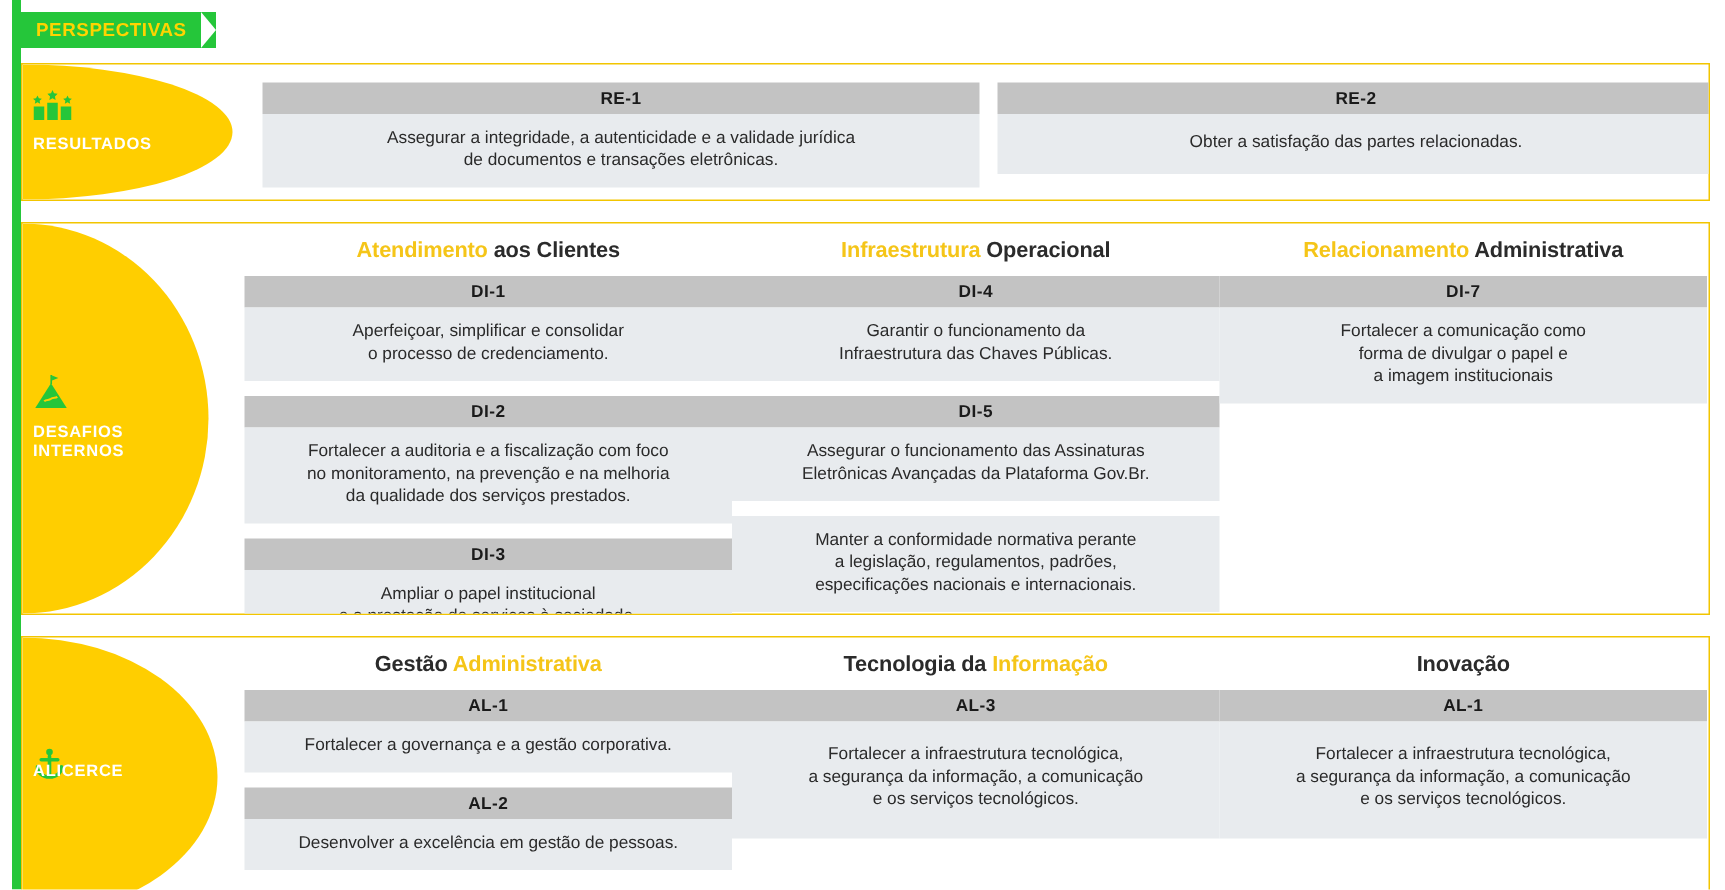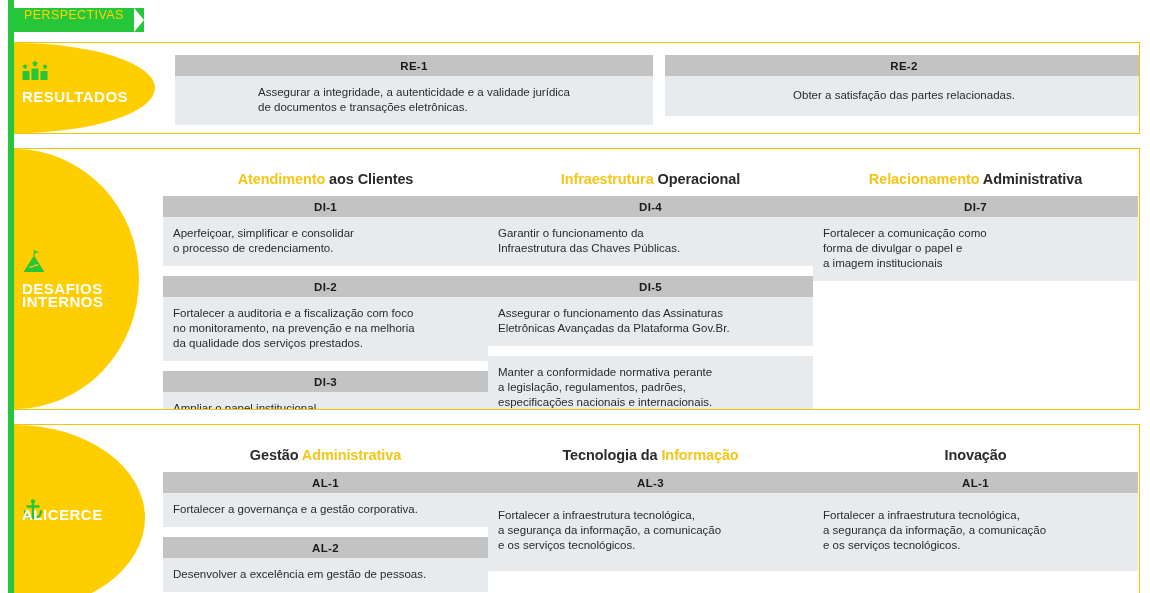--- a/index.html
+++ b/index.html
@@ -14,22 +14,22 @@
   
   .green-rail {
     position: absolute; left: 8px; top: 0; width: 6px; height: 593px;
     background: #25c63a;
   }
 
   
   .persp-tab {
     position: absolute; left: 14px; top: 8px; height: 24px;
     background: #25c63a; color: #ffd400;
-    font-weight: normal; font-size: 12.5px; letter-spacing: .4px;
-    display: flex; align-items: flex-start; padding: 0 20px 0 10px;
+    font-weight: bold; font-size: 12.5px; letter-spacing: .4px;
+    display: flex; align-items: center; padding: 0 20px 0 10px;
   }
   .persp-tab::after {
     content: ""; position: absolute; right: 0; top: 0;
     border-left: 10px solid #ffffff;
     border-top: 12px solid transparent; border-bottom: 12px solid transparent;
   }
 
   
   .panel {
     position: absolute; left: 14px; width: 1126px;
@@ -47,33 +47,33 @@
     background: #ffce00;
     border-top-right-radius: 100% 50%;
     border-bottom-right-radius: 100% 50%;
   }
   #panel-resultados .blob { width: 140px; }
   #panel-desafios   .blob { width: 124px; }
   #panel-alicerce   .blob { width: 130px; }
 
   .persp-label {
     position: absolute; left: 22px; z-index: 3;
-    color: #ffffff; font-weight: bold; font-size: 15px;
+    color: #ffffff; font-weight: bold; font-size: 11px;
     letter-spacing: .5px; line-height: 13px; text-transform: uppercase;
   }
   .persp-icon { position: absolute; left: 22px; z-index: 3; }
   #icon-resultados  { top: 60px; }
   #label-resultados { top: 90px; }
   #icon-desafios    { top: 250px; }
   #label-desafios   { top: 282px; }
   #icon-alicerce    { top: 498px; }
   #label-alicerce   { top: 508px; text-align: center; }
 
   
-  .cols { position: absolute; left: 0; top: 12px; width: 100%; height: 100%; padding-left: 36px; }
+  .cols { position: absolute; left: 0; top: 0; width: 100%; height: 100%; padding-left: 36px; }
   .col { position: absolute; top: 0; }
   .col-1 { left: 148px; width: 325px; }
   .col-2 { left: 473px; width: 325px; }
   .col-3 { left: 798px; width: 325px; }
 
   .col-title {
     text-align: center; font-size: 14.5px; font-weight: bold;
     color: #2b2b2b; margin-top: 10px; margin-bottom: 9px;
     letter-spacing: -.1px;
   }
@@ -81,21 +81,21 @@
 
   
   .card { margin-bottom: 10px; }
   .card-head {
     background: #c3c3c3; color: #1a1a1a;
     font-weight: bold; font-size: 11.5px; letter-spacing: .3px;
     text-align: center; padding: 5px 0 4px;
   }
   .card-body {
     background: #e8ebee; color: #2a2a2a;
-    font-size: 11.5px; line-height: 15px; 
+    font-size: 11.5px; line-height: 15px; text-align: center;
     padding: 9px 10px 10px;
     white-space: pre-line;
   }
 
   
   #res-row { position: absolute; left: 160px; top: 12px; width: 968px;
              display: flex; gap: 12px; }
   #res-row .card { flex: 1; margin-bottom: 0; }
   #res-row .card-body { min-height: 40px; display: flex;
                         align-items: center; justify-content: center; }

